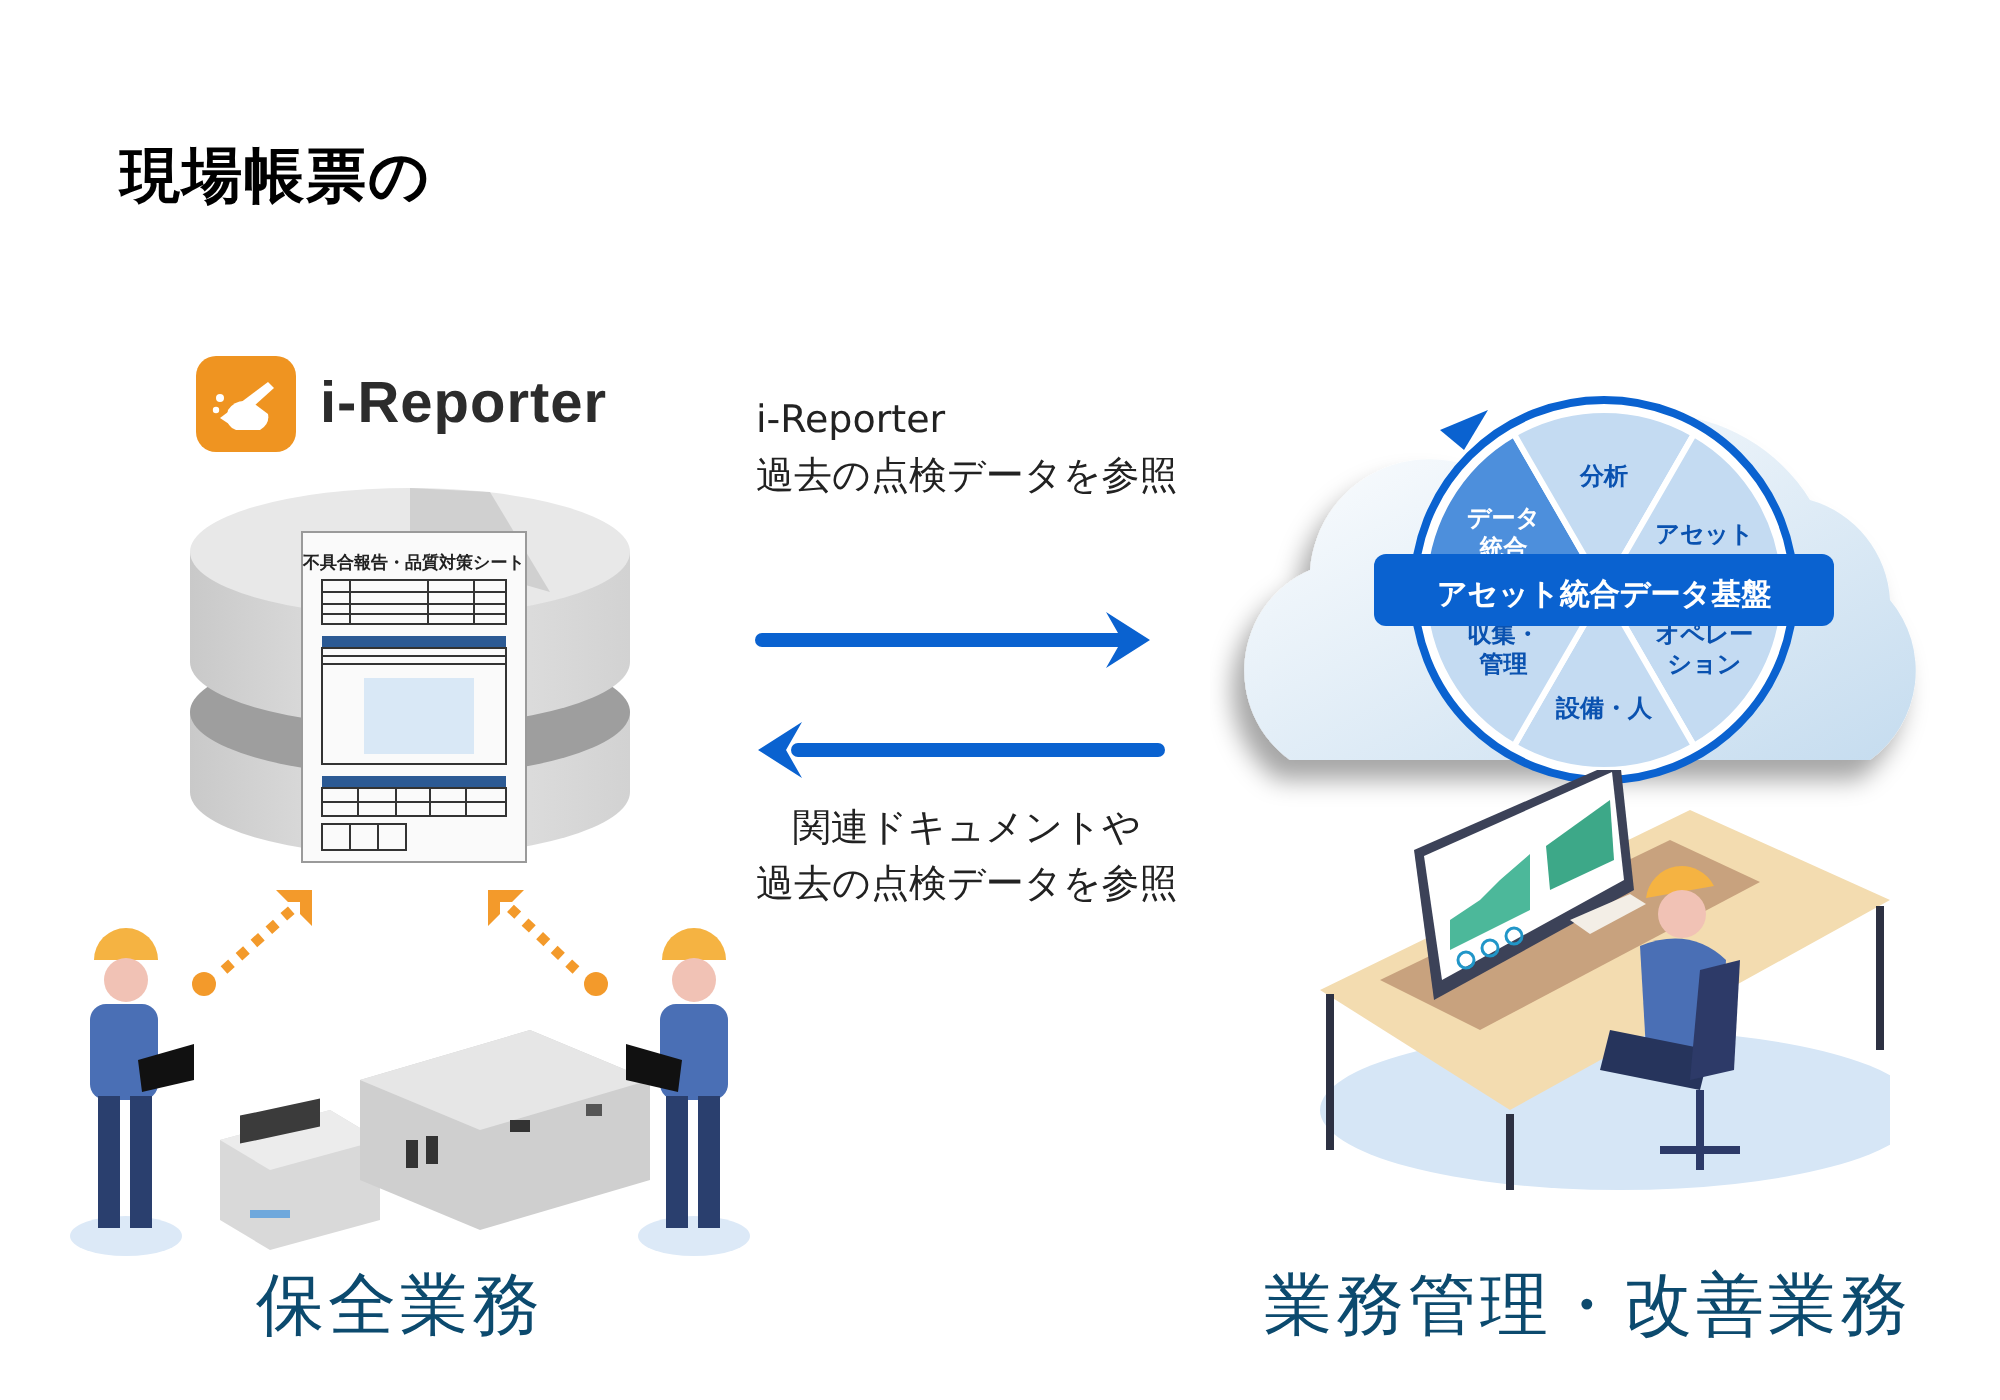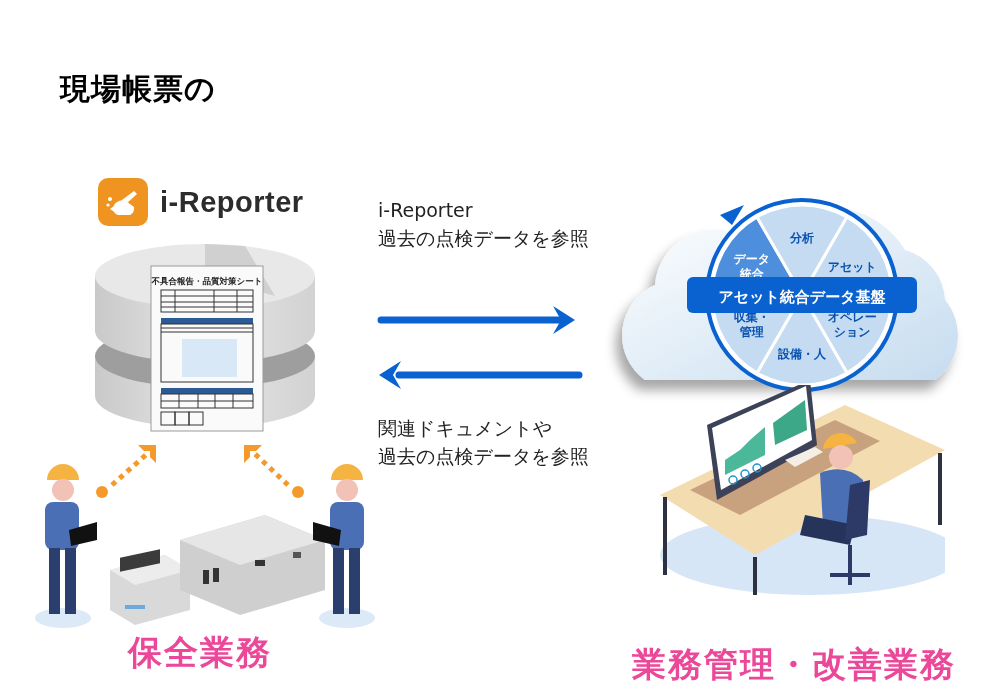--- a/index.html
+++ b/index.html
@@ -1,30 +1,30 @@
 <!DOCTYPE html>
 <html><head>
 <meta charset="utf-8">
 <style>
   html, body { margin: 0; padding: 0; }
   body { width: 1000px; height: 700px; background: #ffffff; position: relative; overflow: hidden;
          font-family: "DejaVu Sans", "Liberation Sans", sans-serif; color: #111; }
   .abs { position: absolute; }
   .heading { font-weight: bold; font-size: 30px; line-height: 42px; text-align: left; color: #000000; letter-spacing: 1px; }
   .caption { font-size: 19px; line-height: 28px; color: #222; }
-  .footer-title { font-weight: bold; font-size: 34px; color: #ec4899; letter-spacing: 2px; }
+  .footer-title { font-weight: normal; font-size: 34px; color: #0c4a6e; letter-spacing: 2px; }
   #left-heading { left: 60px; top: 68px; width: 300px; }
   #right-heading { left: 640px; top: 68px; width: 320px; }
   #logo { left: 98px; top: 178px; display: flex; align-items: center; }
   #logo .icon { width: 50px; height: 48px; border-radius: 10px; background: #ef9421; display: flex; align-items: center; justify-content: center; }
   #logo .name { font-size: 29px; font-weight: bold; color: #2c2c2c; margin-left: 12px; letter-spacing: 0.5px; font-family: "Liberation Sans", sans-serif; }
   #caption-top { left: 378px; top: 196px; }
-  #caption-bottom { left: 378px; top: 414px; }
+  #caption-bottom { left: 378px; top: 400px; text-align: center; }
   #footer-left { left: 128px; top: 630px; }
-  #footer-right { left: 632px; top: 630px; margin-top: 12px; }
+  #footer-right { left: 632px; top: 630px; }
   svg text { font-family: "DejaVu Sans", "Liberation Sans", sans-serif; }
 </style>
 </head>
 <body>
 
 <div id="left-heading" class="abs heading">
   <div>現場帳票の</div>
 </div>
 
 <div id="right-heading" class="abs heading">

